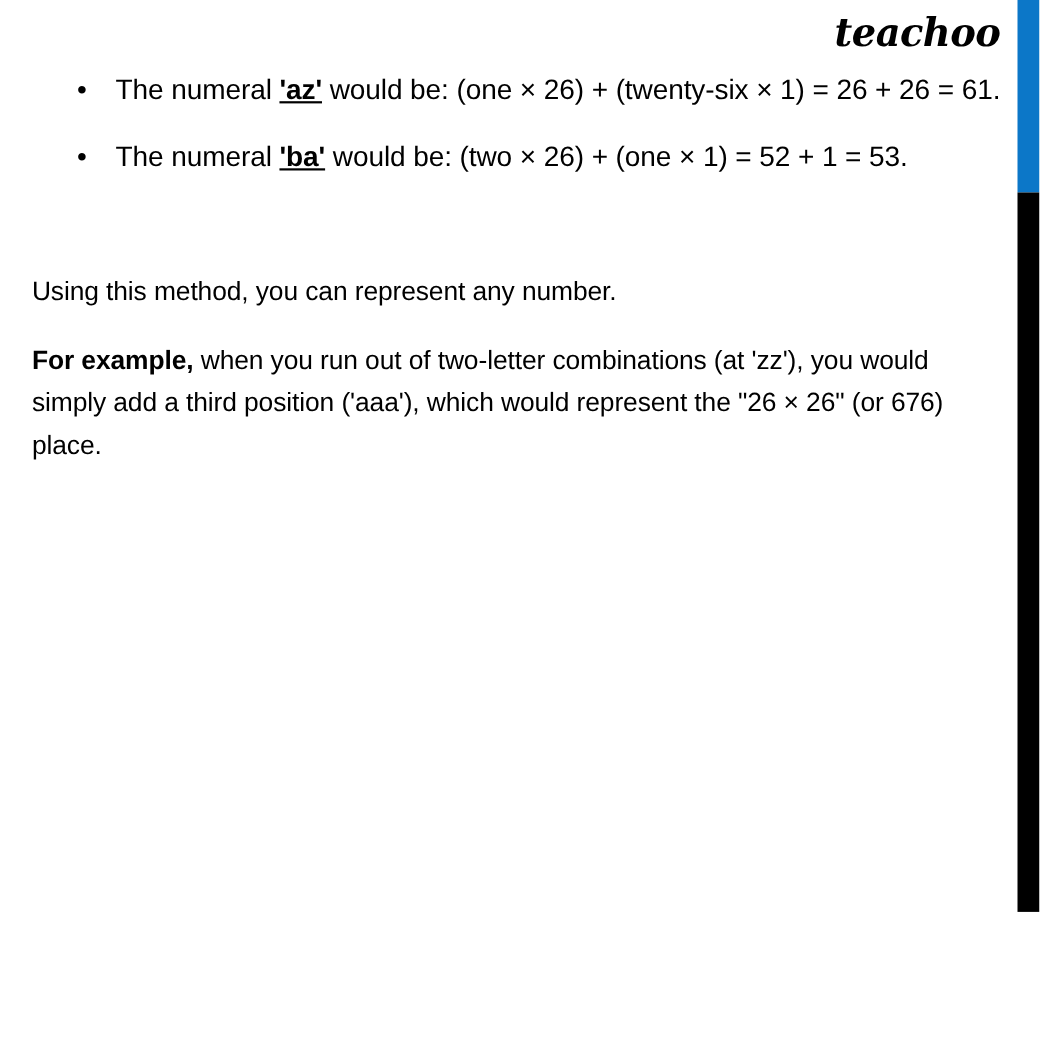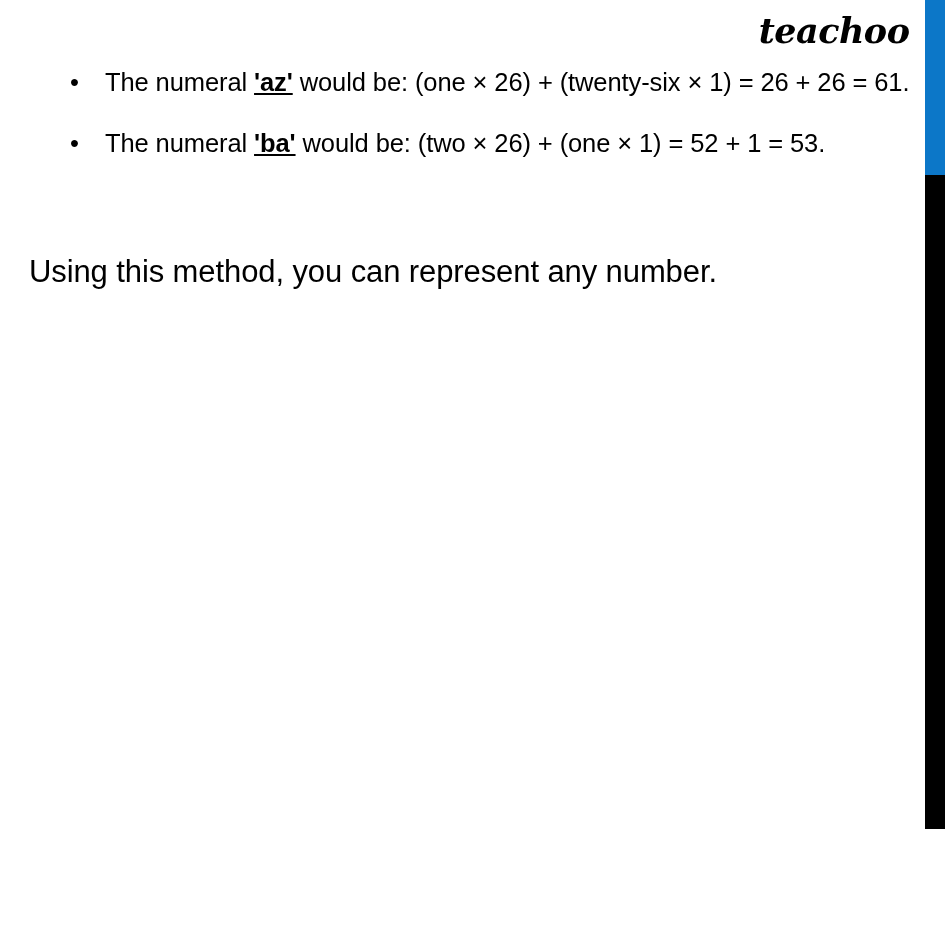--- a/index.html
+++ b/index.html
@@ -91,21 +91,21 @@
   .bullet-item b {
     font-weight: bold;
     text-decoration: underline;
   }
 
   .spacer-block {
     height: 62px;
   }
 
   .para {
-    font-size: 31px;
+    font-size: 24px;
     line-height: 1.62;
     margin: 0 0 15px 0;
     letter-spacing: -0.1px;
     max-width: 895px;
   }
   .para b {
     font-weight: bold;
   }
   .para-tight {
     margin-bottom: 24px;
@@ -137,15 +137,18 @@
       </li>
 
     </ul>
 
     <div class="spacer-block"></div>
 
     <p class="para para-tight">
       <span>Using this method, you can represent any number.</span>
     </p>
 
+    <p class="para">
+      <b>For example,</b><span> when you run out of two-letter combinations (at 'zz'), you would simply add a third position ('aaa'), which would represent the "26 × 26" (or 676) place.</span>
+    </p>
 
   </div>
 </div>
 
 </body></html>

